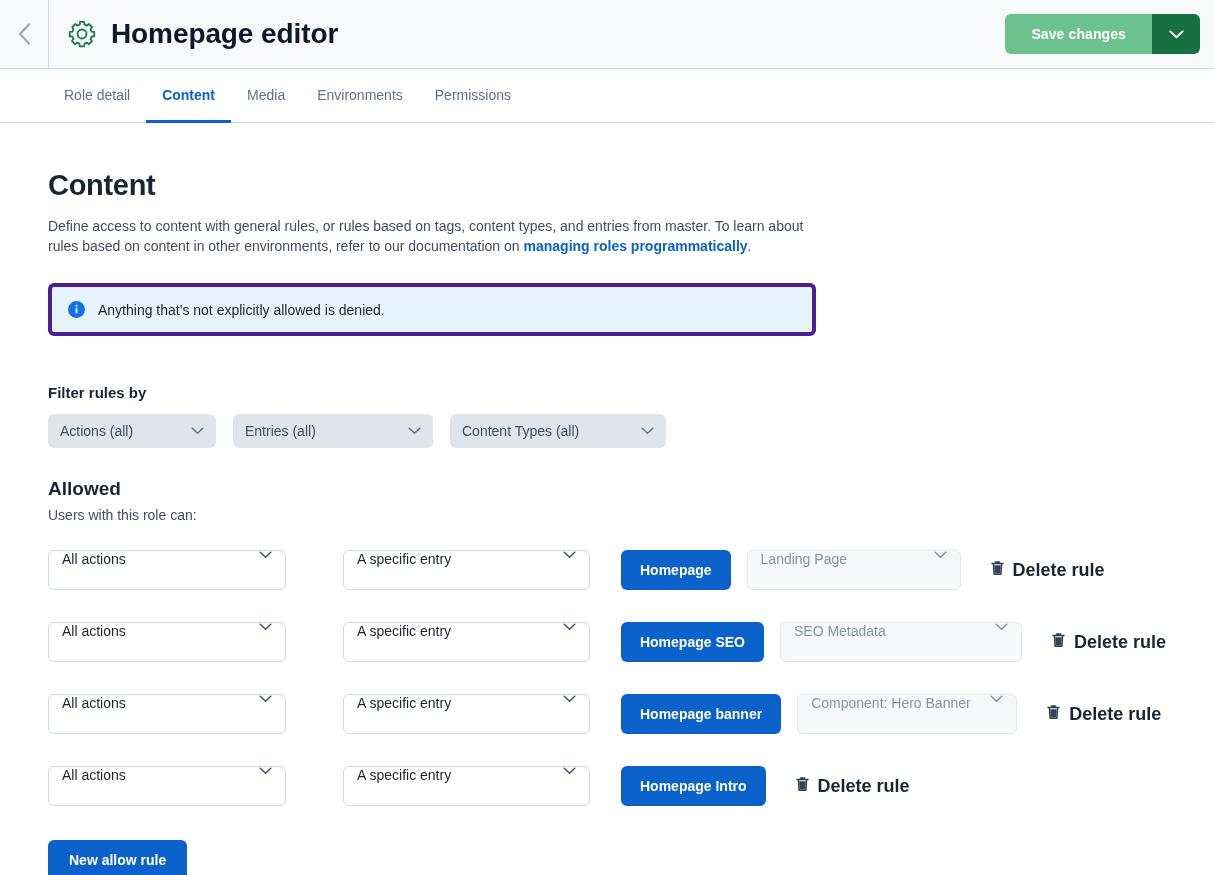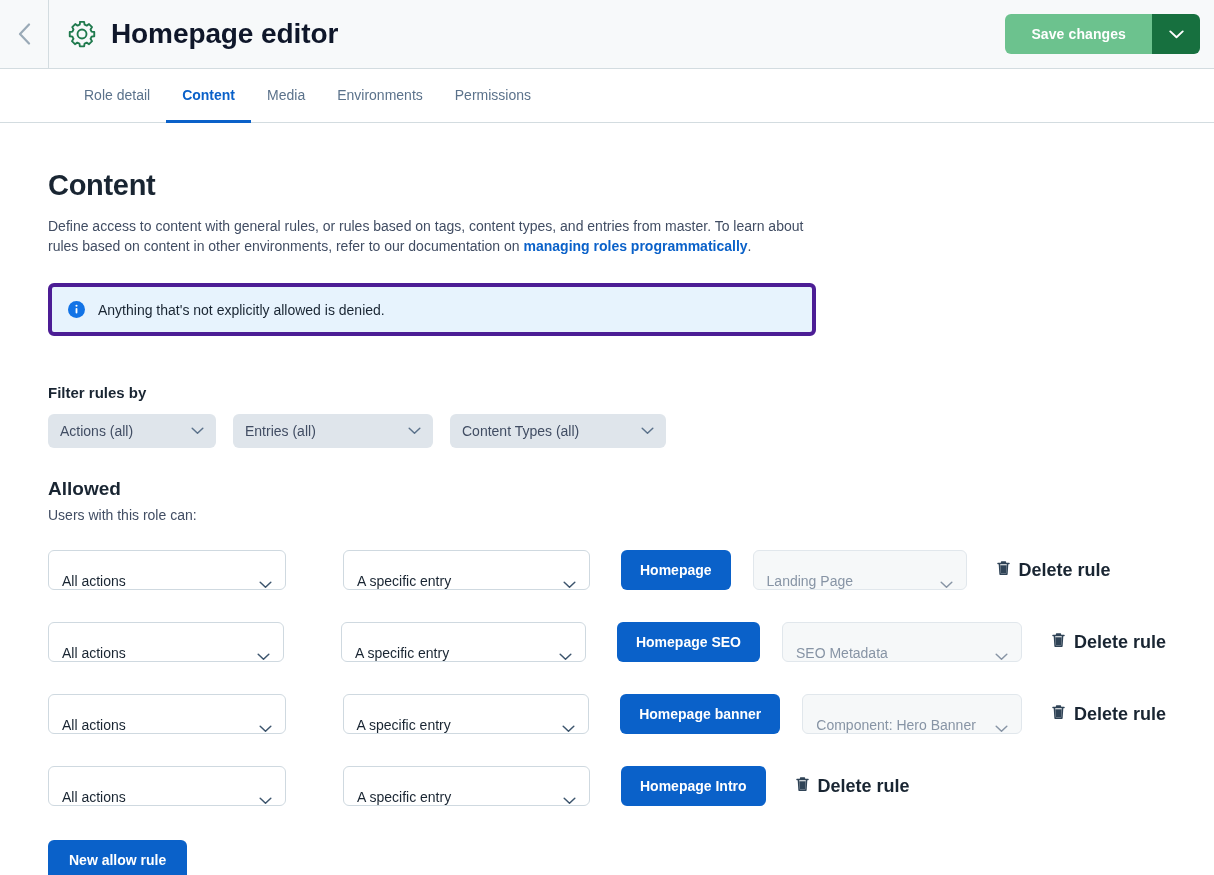--- a/index.html
+++ b/index.html
@@ -38,21 +38,21 @@
   }
   .save-caret {
     background: #17703f; width: 48px; border: none; cursor: pointer;
     display: flex; align-items: center; justify-content: center;
   }
 
   
   .tabbar {
     height: 54px; background: #ffffff;
     border-bottom: 1px solid #d3dce0;
-    display: flex; align-items: flex-end; padding-left: 68px;
+    display: flex; align-items: flex-end; padding-left: 48px;
   }
   .tab {
     font-size: 14px; color: #5b728b; font-weight: normal;
     padding: 0 16px 17px 16px; cursor: pointer;
     border-bottom: 3px solid transparent; margin-bottom: -1px; white-space: nowrap;
   }
   .tab.active { color: #0a61c9; font-weight: bold; border-bottom-color: #0a61c9; }
 
   
   .content { padding: 46px 48px 0 48px; }
@@ -88,37 +88,37 @@
   .fselect.w3 { width: 216px; }
 
   .allowed-title { margin-top: 30px; font-size: 19px; font-weight: bold; color: #192532; }
   .allowed-sub { margin-top: 7px; font-size: 14px; color: #414d63; }
 
   .rules { margin-top: 25px; }
   .rule-row { display: flex; align-items: center; height: 44px; margin-bottom: 28px; }
 
   .sel {
     height: 40px; background: #ffffff; border: 1px solid #cfd9e0; border-radius: 6px;
-    display: flex; align-items: flex-end; padding: 0 13px; cursor: pointer;
+    display: flex; align-items: flex-start; padding: 0 13px; cursor: pointer;
     font-size: 14px; color: #192532;
   }
   .sel .lbl { flex: 1 1 auto; white-space: nowrap; }
   .sel .cv { margin-left: 10px; display: flex; }
   .sel.actions { width: 238px; }
   .sel.scope { width: 247px; margin-left: 57px; }
 
   .tagbtn {
     height: 40px; background: #0a61c9; color: #fff; border: none; border-radius: 6px;
     font-family: inherit; font-size: 14px; font-weight: bold;
     padding: 0 19px; cursor: pointer; margin-left: 31px; white-space: nowrap;
   }
 
   .sel.entity {
     background: #f6f8f9; border: 1px solid #e1e7ec; color: #8794a5;
-    margin-left: 22px; cursor: default;
+    margin-left: 16px; cursor: default;
   }
 
   .delete {
     display: flex; align-items: center; gap: 9px; cursor: pointer; margin-left: 30px;
   }
   .delete .dlbl { font-size: 18px; font-weight: bold; color: #192532; white-space: nowrap; }
 
   .newrule {
     margin-top: 4px; height: 40px; background: #0a61c9; color: #fff; border: none;
     border-radius: 6px; font-family: inherit; font-size: 14px; font-weight: bold;

